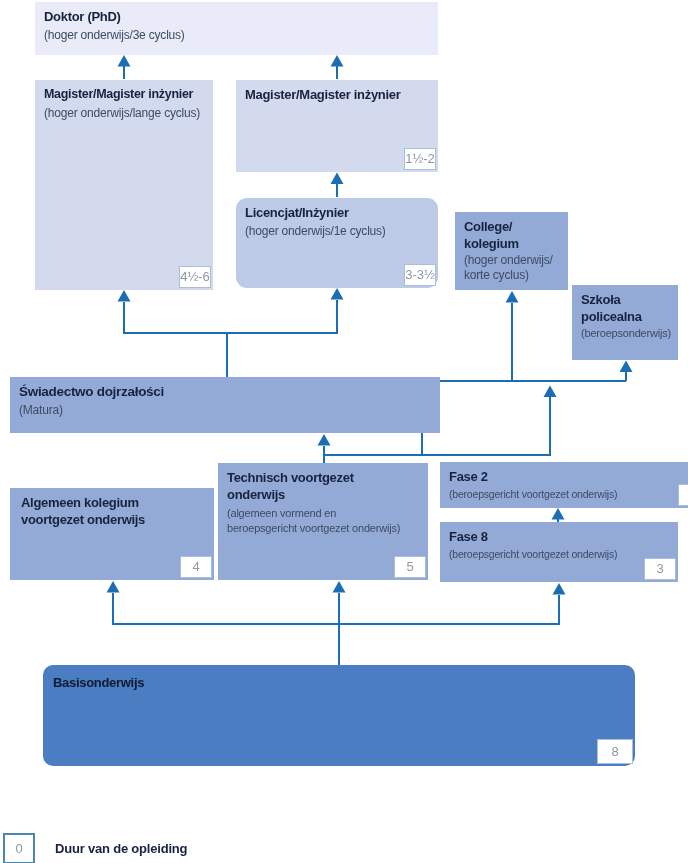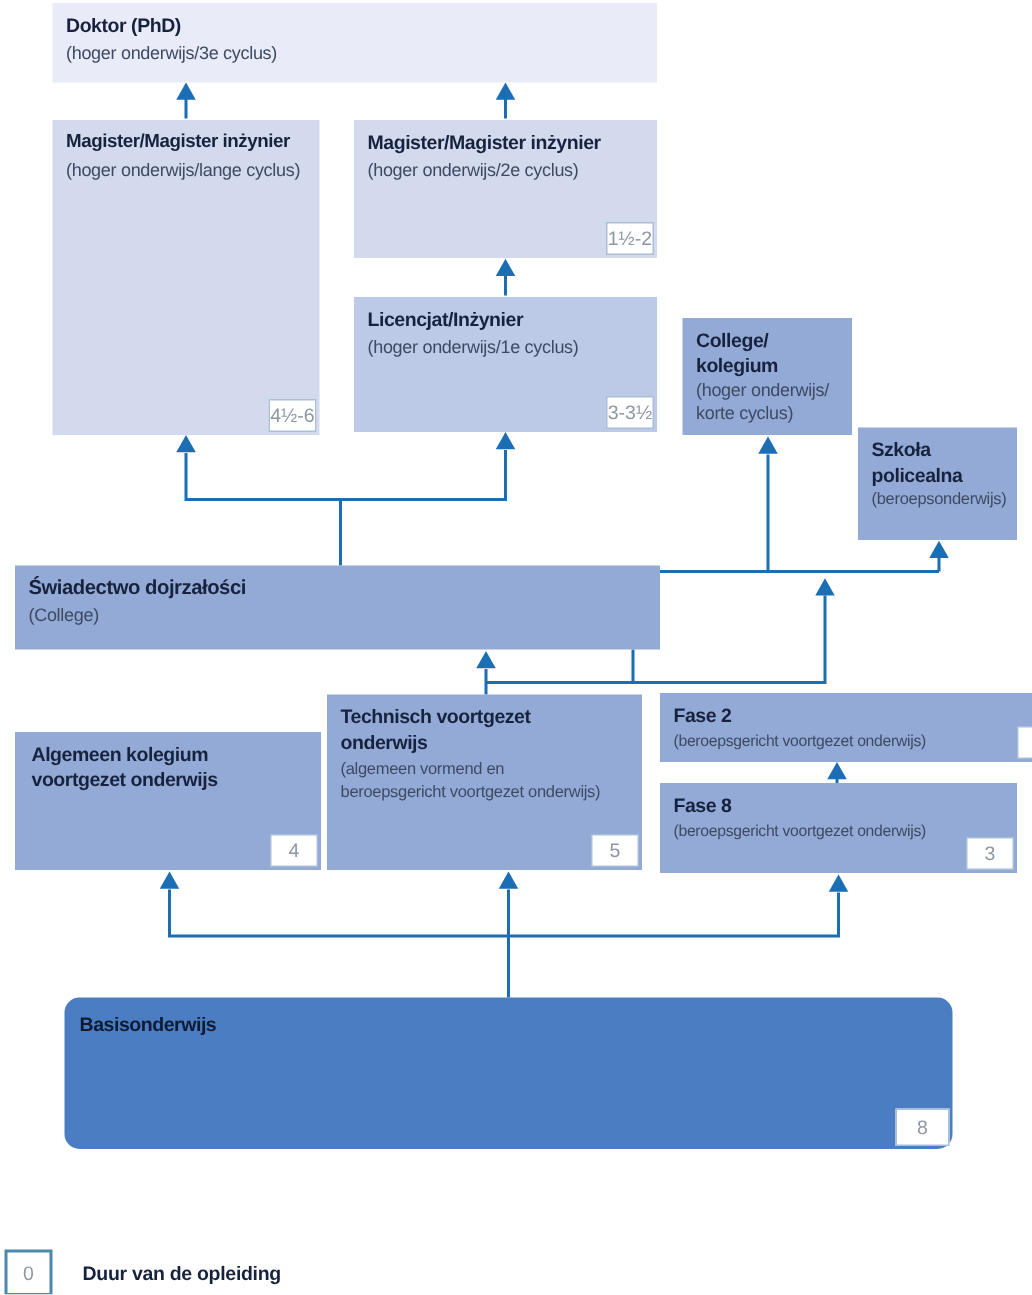--- a/index.html
+++ b/index.html
@@ -3,21 +3,21 @@
 <meta charset="utf-8">
 <style>
   html,body{margin:0;padding:0;background:#ffffff;}
   #stage{
     position:relative;width:688px;height:863px;background:#ffffff;overflow:hidden;
     font-family:"Liberation Sans","DejaVu Sans",sans-serif;
   }
   .box{position:absolute;box-sizing:border-box;padding:6px 8px 0 9px;}
   .lvl1{background:var(--level1_bg);}
   .lvl2{background:var(--level2_bg);}
-  .lvl3{background:var(--level3_bg);}
+  .lvl3{background:var(--level3_bg);border-radius:11px;}
   .mid{background:var(--mid_bg);}
   .dark{background:var(--dark_bg);border-radius:10px;}
   .title{
     font-weight:bold;font-size:13px;line-height:17px;color:var(--title_text);
     letter-spacing:-0.3px;white-space:pre-line;
   }
   .nowrap{white-space:nowrap;}
   .sub{
     font-size:12px;line-height:15px;color:var(--subtitle_text);
     margin-top:3px;white-space:pre-line;letter-spacing:-0.2px;
@@ -71,21 +71,20 @@
   </div>
 
   <div class="box lvl2" style="left:35px;top:80px;width:178px;height:210px">
     <div class="title nowrap" style="font-size:12.5px">Magister/Magister inżynier</div>
     <div class="sub">(hoger onderwijs/lange cyclus)</div>
     <div class="badge">4½-6</div>
   </div>
 
   <div class="box lvl2" style="left:236px;top:80px;width:202px;height:92px">
     <div class="title nowrap">Magister/Magister inżynier</div>
-    <div class="sub">(hoger onderwijs/2e cyclus)</div>
     <div class="badge">1½-2</div>
   </div>
 
   <div class="box lvl3" style="left:236px;top:198px;width:202px;height:90px">
     <div class="title nowrap">Licencjat/Inżynier</div>
     <div class="sub">(hoger onderwijs/1e cyclus)</div>
     <div class="badge">3-3½</div>
   </div>
 
   <div class="box mid" style="left:455px;top:212px;width:113px;height:78px">
@@ -96,21 +95,21 @@
   </div>
 
   <div class="box mid" style="left:572px;top:285px;width:106px;height:75px">
     <div class="title">Szkoła
 policealna</div>
     <div class="sub sub-sm" style="margin-top:1px">(beroepsonderwijs)</div>
   </div>
 
   <div class="box mid" style="left:10px;top:377px;width:430px;height:56px">
     <div class="title nowrap" style="font-size:13.5px">Świadectwo dojrzałości</div>
-    <div class="sub">(College)</div>
+    <div class="sub">(Matura)</div>
   </div>
 
   <div class="box mid" style="left:10px;top:488px;width:204px;height:92px;padding-left:11px">
     <div class="title">Algemeen kolegium
 voortgezet onderwijs</div>
     <div class="badge">4</div>
   </div>
 
   <div class="box mid" style="left:218px;top:463px;width:210px;height:117px">
     <div class="title">Technisch voortgezet

